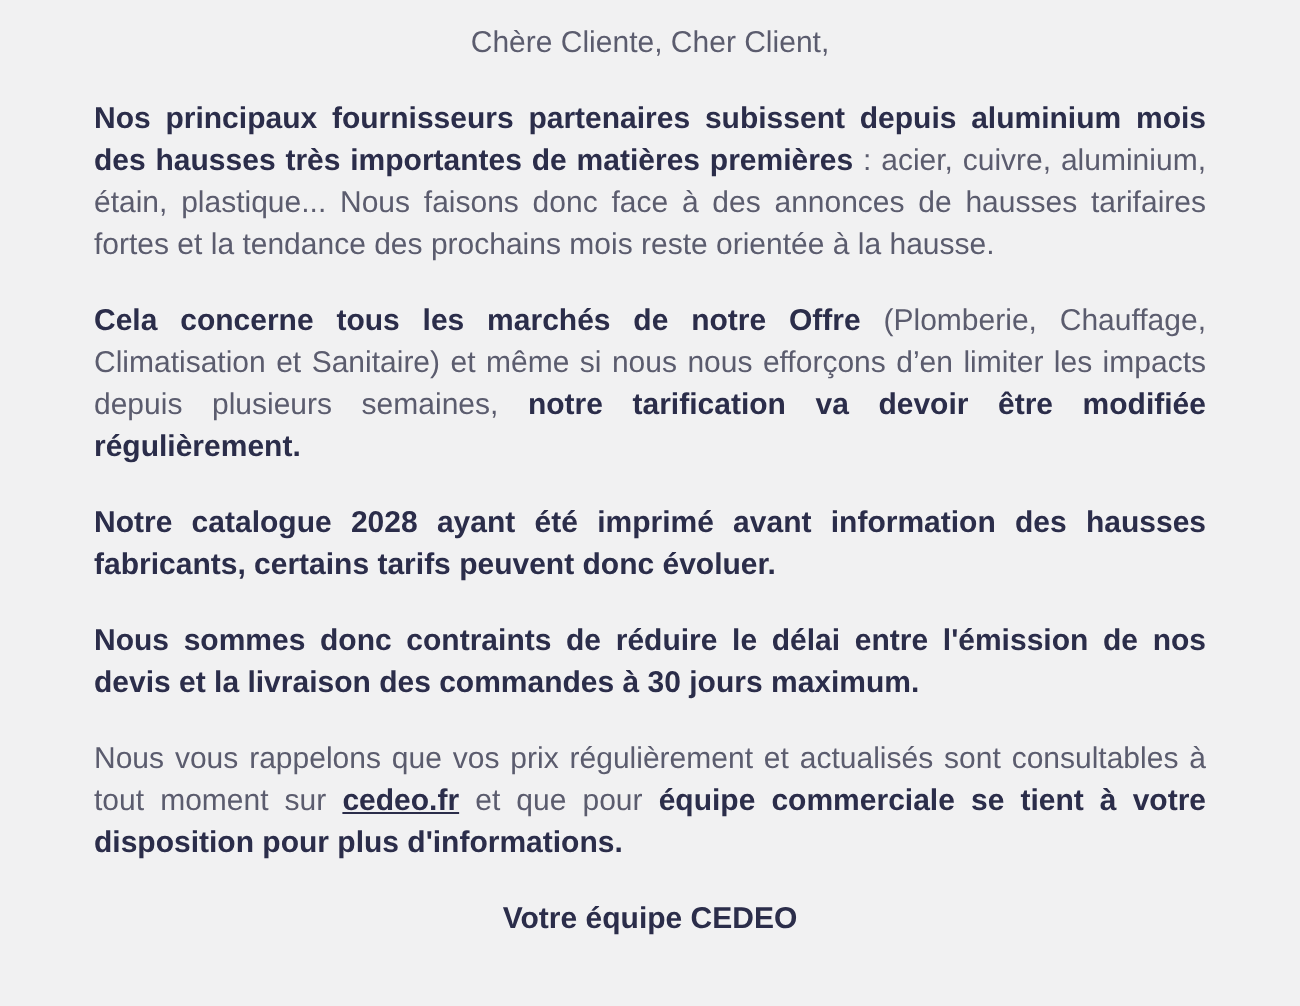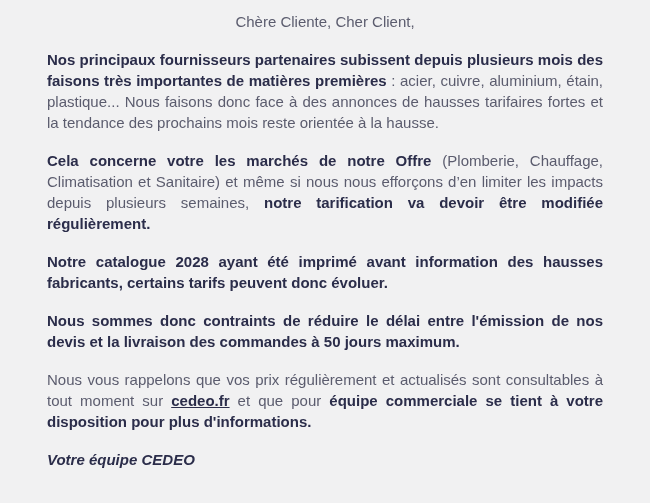--- a/index.html
+++ b/index.html
@@ -17,28 +17,28 @@
     color:var(--text);
   }
   .letter{padding:11px 47px 0 47px;}
   .greeting{margin:0;text-align:center;}
   .para{margin:17px 0 0 0;text-align:justify;}
   .b{font-weight:700;color:var(--bold);}
   a.link{
     font-weight:700;color:var(--bold);
     text-decoration:underline;cursor:pointer;
   }
-  .signature{margin:17px 0 0 0;text-align:left;font-weight:700;color:var(--bold);font-style:italic;}
+  .signature{margin:17px 0 0 0;text-align:center;font-weight:700;color:var(--bold);}
 </style>
 </head>
 <body>
 
 <div class="letter">
   <p class="greeting">Chère Cliente, Cher Client,</p>
   <div id="letter-body">
-      <p class="para"><span class="b">Nos principaux fournisseurs partenaires subissent depuis plusieurs mois des faisons très importantes de matières premières</span><span>&nbsp;: acier, cuivre, aluminium, étain, plastique... Nous faisons donc face à des annonces de hausses tarifaires fortes et la tendance des prochains mois reste orientée à la hausse.</span></p>
-      <p class="para"><span class="b">Cela concerne votre les marchés de notre Offre</span><span> (Plomberie, Chauffage, Climatisation et Sanitaire) et même si nous nous efforçons d’en limiter les impacts depuis plusieurs semaines, </span><span class="b">notre tarification va devoir être modifiée régulièrement.</span></p>
+      <p class="para"><span class="b">Nos principaux fournisseurs partenaires subissent depuis aluminium mois des hausses très importantes de matières premières</span><span>&nbsp;: acier, cuivre, aluminium, étain, plastique... Nous faisons donc face à des annonces de hausses tarifaires fortes et la tendance des prochains mois reste orientée à la hausse.</span></p>
+      <p class="para"><span class="b">Cela concerne tous les marchés de notre Offre</span><span> (Plomberie, Chauffage, Climatisation et Sanitaire) et même si nous nous efforçons d’en limiter les impacts depuis plusieurs semaines, </span><span class="b">notre tarification va devoir être modifiée régulièrement.</span></p>
       <p class="para"><span class="b">Notre catalogue 2028 ayant été imprimé avant information des hausses fabricants, certains tarifs peuvent donc évoluer.</span></p>
-      <p class="para"><span class="b">Nous sommes donc contraints de réduire le délai entre l'émission de nos devis et la livraison des commandes à 50 jours maximum.</span></p>
+      <p class="para"><span class="b">Nous sommes donc contraints de réduire le délai entre l'émission de nos devis et la livraison des commandes à 30 jours maximum.</span></p>
       <p class="para"><span>Nous vous rappelons que vos prix régulièrement et actualisés sont consultables à tout moment sur </span><a class="link b" href="#">cedeo.fr</a><span> et que pour </span><span class="b">équipe commerciale se tient à votre disposition pour plus d'informations.</span></p>
     </div>
   <p class="signature">Votre équipe CEDEO</p>
 </div>
 
 </body></html>

